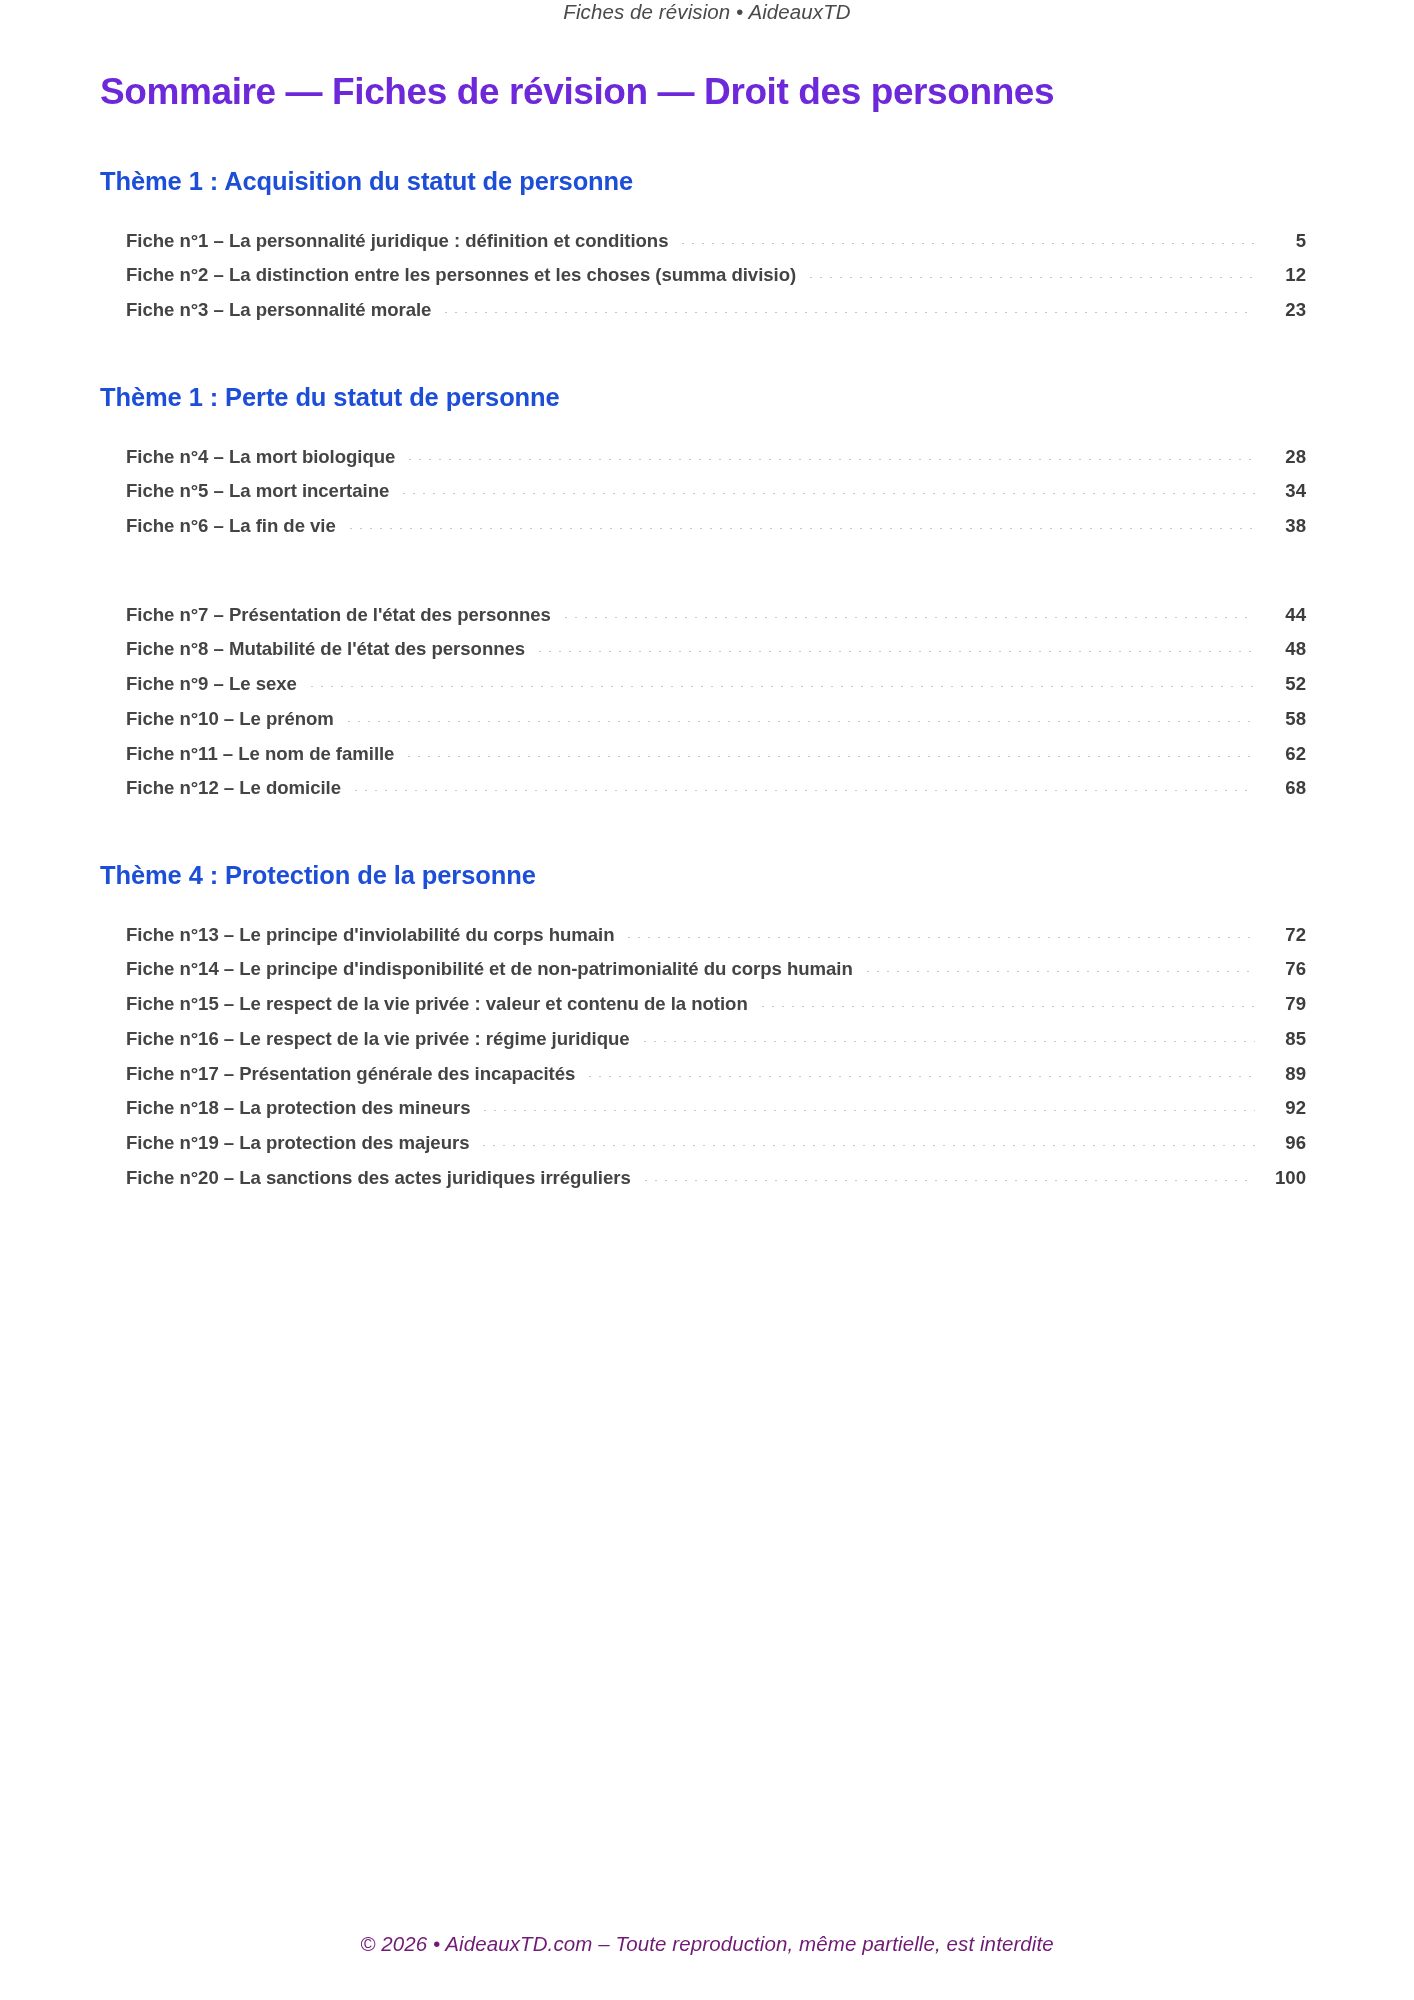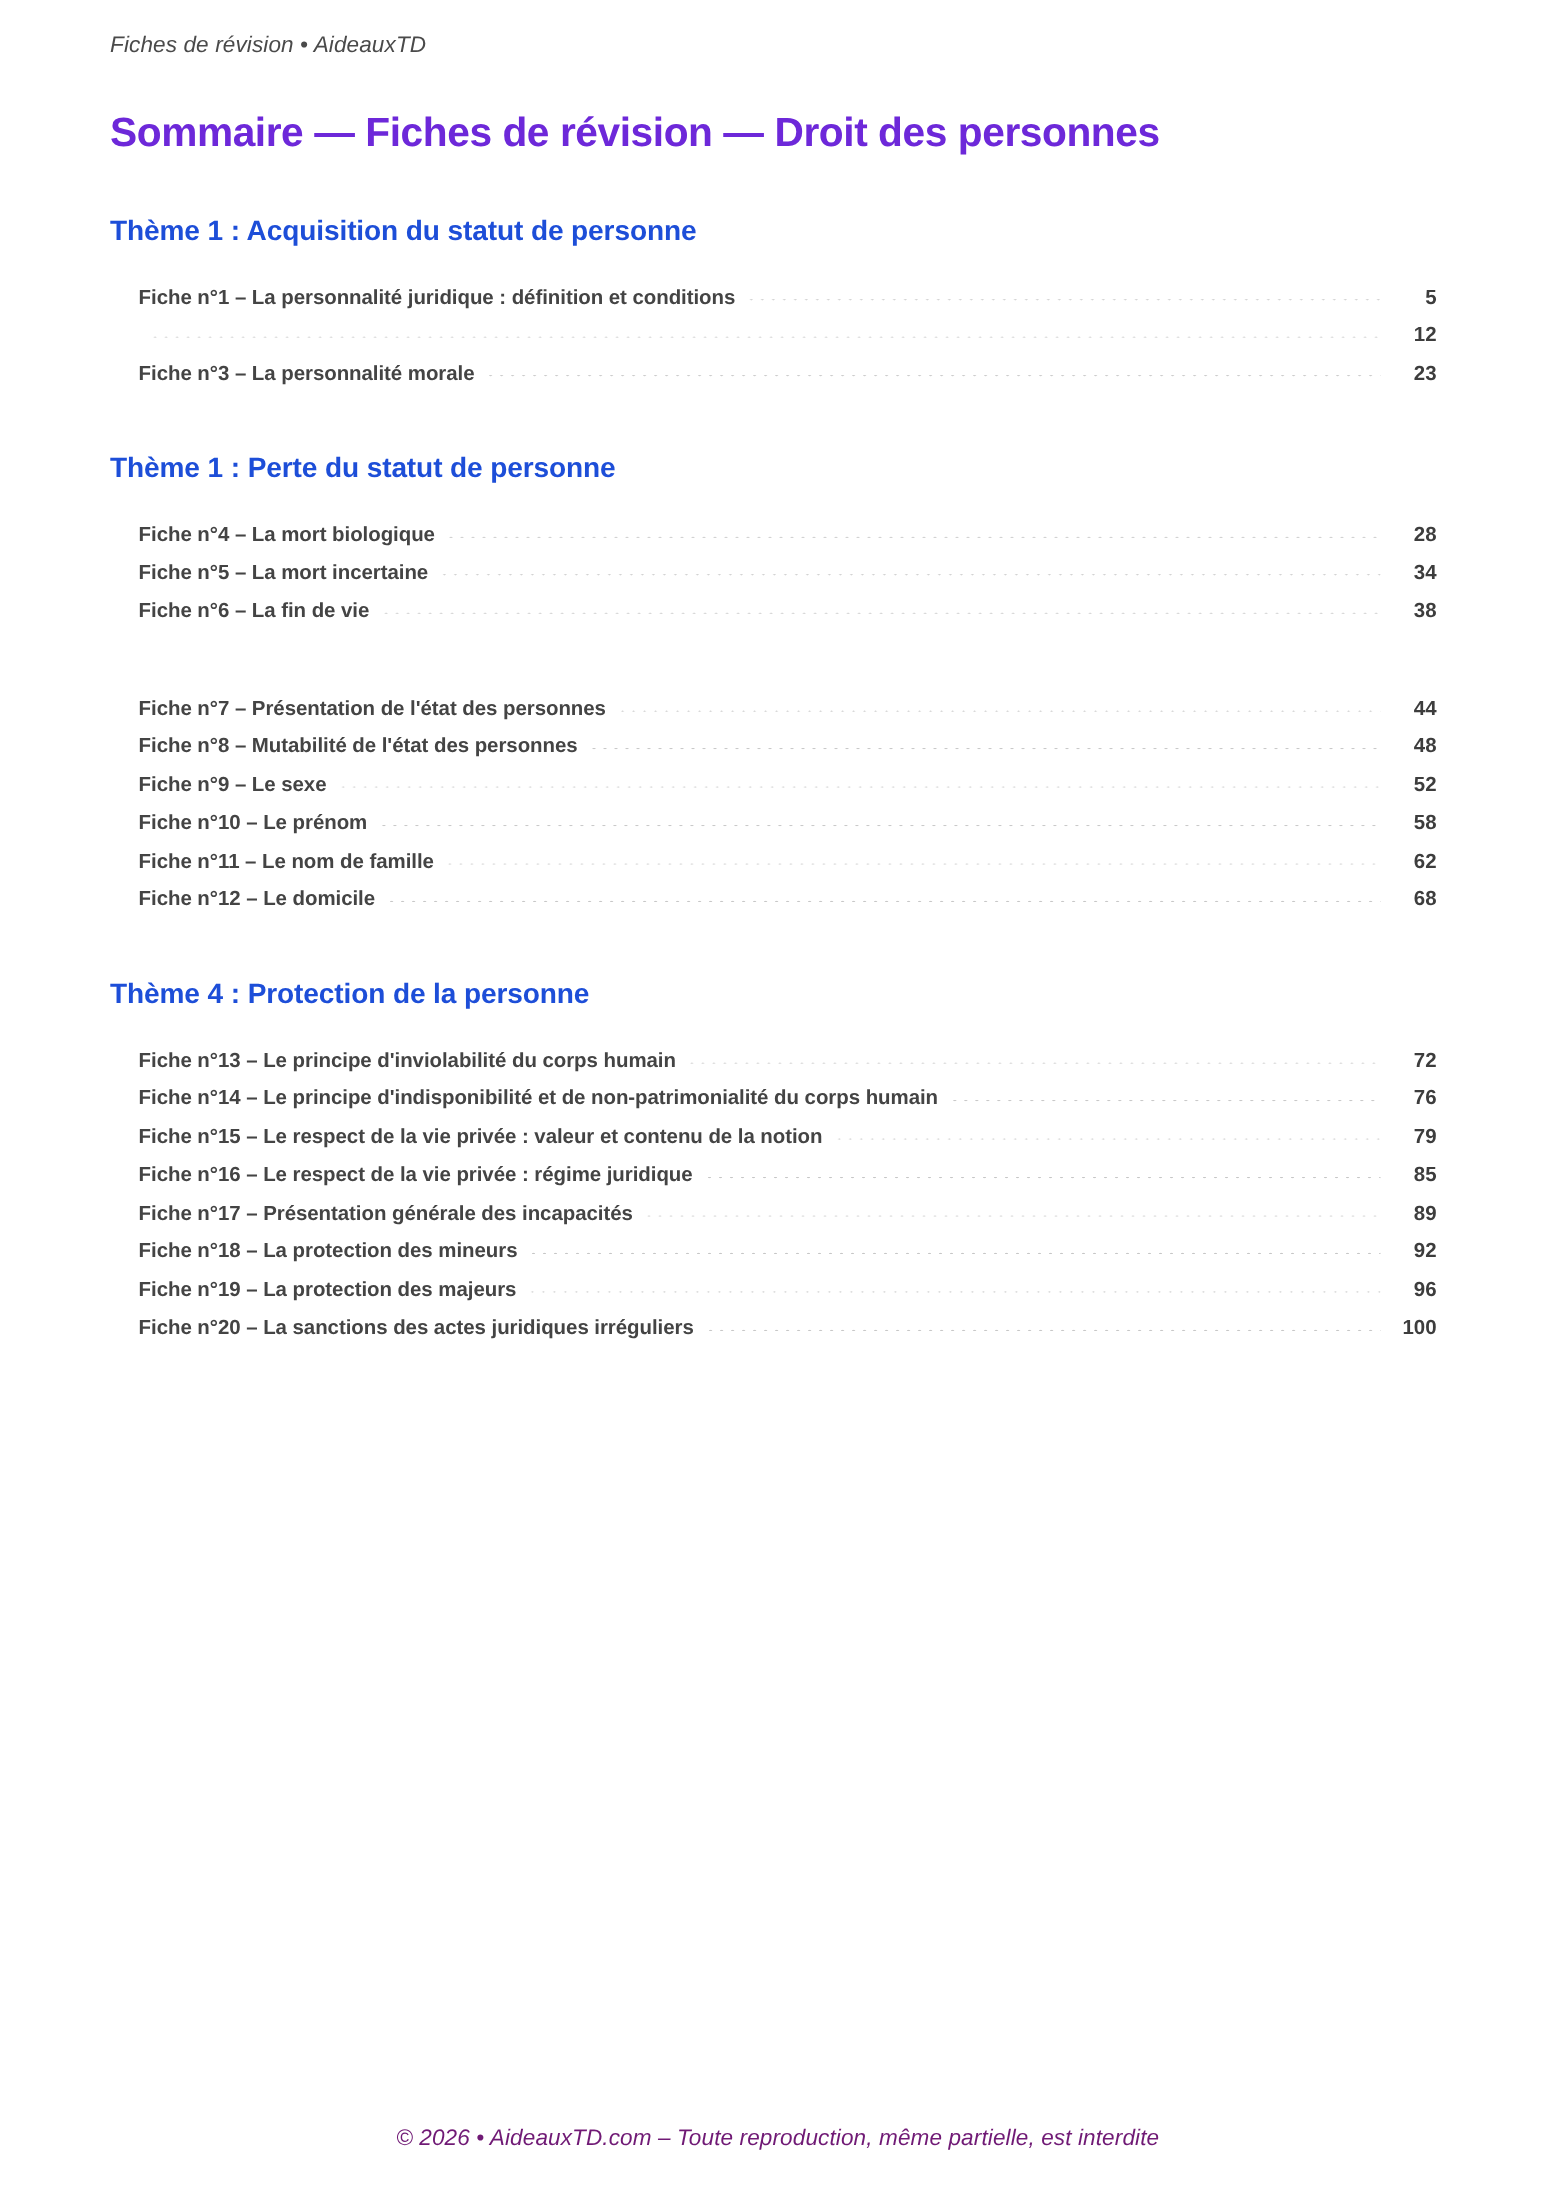--- a/index.html
+++ b/index.html
@@ -21,25 +21,25 @@
     width: 1414px;
     height: 2000px;
     box-sizing: border-box;
     padding: 0 100px;
     position: relative;
     display: block;
   }
 
   
   .running-header {
+    text-align: center;
     font-style: italic;
     font-size: 20.5px;
     color: #4a4a4a;
     letter-spacing: 0.1px;
-    padding-top: 29px;
     line-height: 1.2;
   }
 
   
   .doc-title {
     margin: 0;
     padding-top: 44px;
     font-size: 37px;
     font-weight: 700;
     color: #6d28d9;
@@ -134,20 +134,21 @@
   <div id="toc-root">
       <section class="theme-block">
         <h2 class="theme-title">Thème 1 : Acquisition du statut de personne</h2>
         <ul class="toc-list">
           <li class="toc-row">
             <span class="toc-label">Fiche n°1 – La personnalité juridique : définition et conditions</span>
             <span class="toc-leader"></span>
             <span class="toc-page">5</span>
           </li>
           <li class="toc-row">
+            <span class="toc-label">Fiche n°2 – La distinction entre les personnes et les choses (summa divisio)</span>
             <span class="toc-leader"></span>
             <span class="toc-page">12</span>
           </li>
           <li class="toc-row">
             <span class="toc-label">Fiche n°3 – La personnalité morale</span>
             <span class="toc-leader"></span>
             <span class="toc-page">23</span>
           </li>
         </ul>
       </section>

